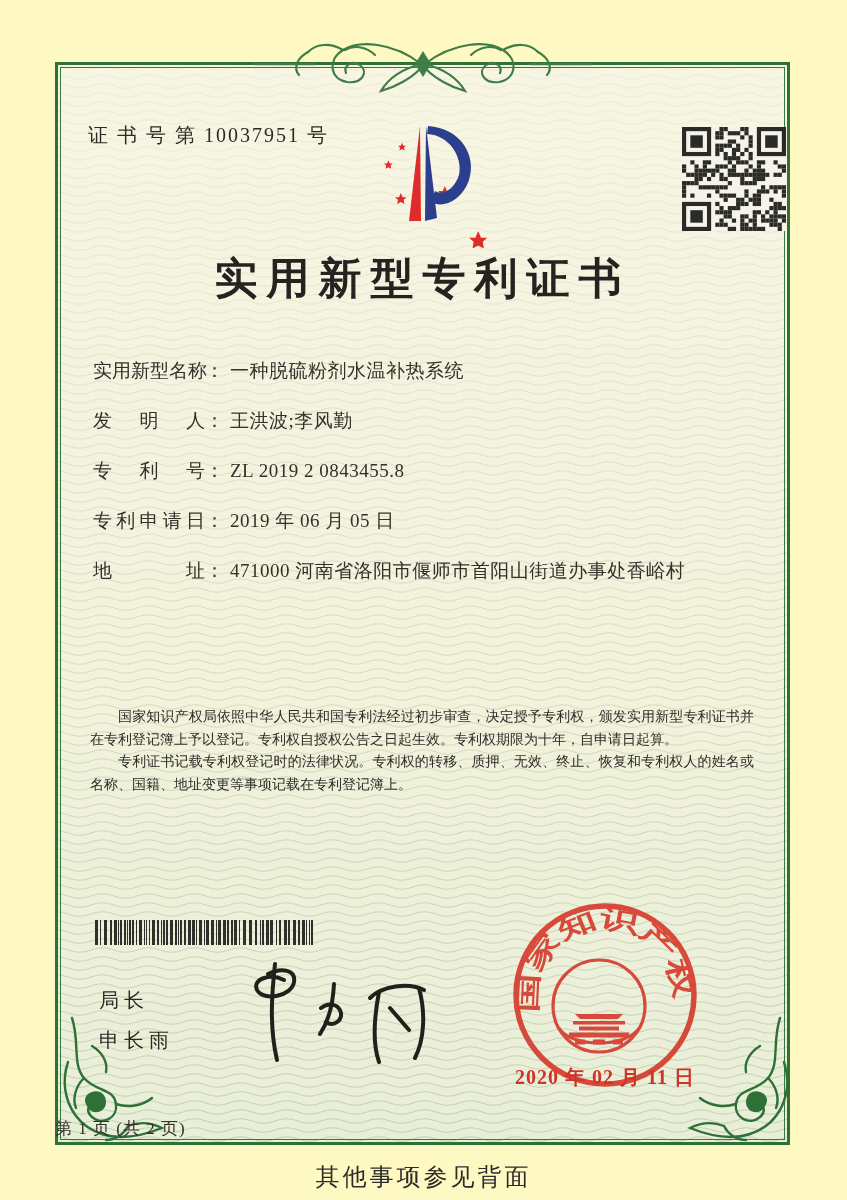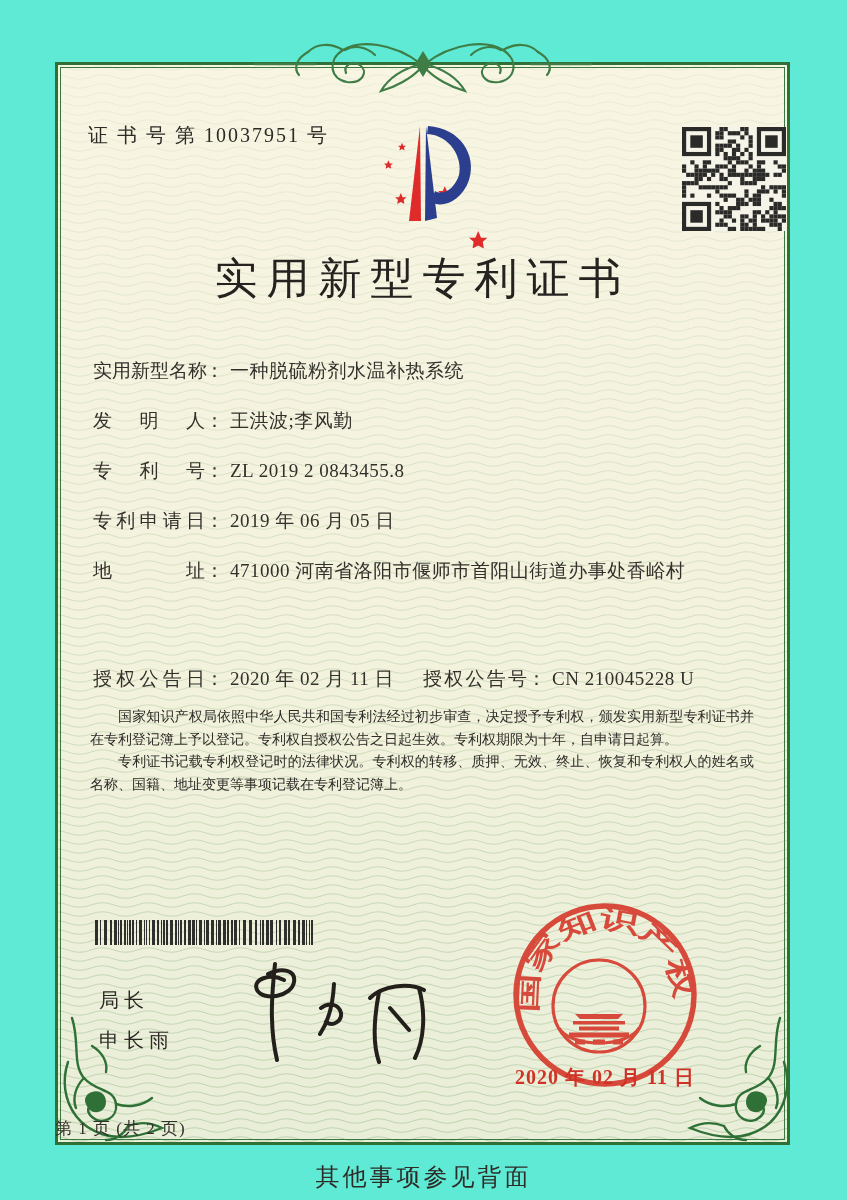--- a/index.html
+++ b/index.html
@@ -1,18 +1,18 @@
 <!DOCTYPE html>
 <html><head>
 <meta charset="utf-8">
 <style>
   * { margin:0; padding:0; box-sizing:border-box; }
   html,body { width:847px; }
   body { font-family:"Liberation Serif","DejaVu Serif",serif; color:#33302b; }
-  .page { position:relative; width:847px; height:1200px; background:#5eead4; overflow:hidden; }
+  .page { position:relative; width:847px; height:1200px; background:#fef9c3; overflow:hidden; }
 
   .inner-bg { position:absolute; left:57px; top:64px; width:731px; height:1079px;
               background:linear-gradient(180deg,#f8f5e3 0%, #f3f2dd 55%, #e9eed8 100%); }
   .waves { position:absolute; left:57px; top:64px; }
 
   .frame { position:absolute; left:55px; top:62px; width:735px; height:1083px;
            border:3px solid #2e7036; }
   .frame-inner { position:absolute; left:2px; top:2px; right:2px; bottom:2px;
                  border:1px solid #38773f; }
 
@@ -20,21 +20,21 @@
   .corner { position:absolute; }
   .corner-left  { left:58px;  top:1016px; }
   .corner-right { left:679px; top:1016px; }
 
   .cert-no { position:absolute; left:88px; top:122px; font-size:20px; letter-spacing:2px; color:#2d2a26; }
 
   .logo { position:absolute; left:338px; top:118px; }
   .qr   { position:absolute; left:682px; top:127px; }
 
   .title { position:absolute; left:55px; top:250px; width:735px; text-align:center;
-           font-size:43px; font-weight:normal; letter-spacing:9px; color:#252220; }
+           font-size:43px; font-weight:bold; letter-spacing:9px; color:#252220; }
 
   .fields { position:absolute; left:93px; top:358px; width:670px; }
   .f-row { height:50px; font-size:19px; white-space:nowrap; }
   .f-label { display:inline-block; width:112px; text-align:justify; text-align-last:justify; vertical-align:top; }
   .f-colon { display:inline-block; margin-right:6px; }
   .f-value { letter-spacing:0.5px; }
 
   .grant-row { position:absolute; left:93px; top:666px; width:670px; font-size:19px; white-space:nowrap; }
   .grant-right { position:absolute; left:330px; top:0; }
   .grant-right .f-label { width:104px; }
@@ -475,28 +475,20 @@
       <span class="f-label">专利号</span><span class="f-colon">：</span><span class="f-value">ZL 2019 2 0843455.8</span>
     </div>
     <div class="f-row">
       <span class="f-label">专利申请日</span><span class="f-colon">：</span><span class="f-value">2019 年 06 月 05 日</span>
     </div>
     <div class="f-row">
       <span class="f-label">地址</span><span class="f-colon">：</span><span class="f-value">471000 河南省洛阳市偃师市首阳山街道办事处香峪村</span>
     </div>
   </div>
 
-  <div class="grant-row">
-    <span>
-      <span class="f-label">授权公告日</span><span class="f-colon">：</span><span class="f-value">2020 年 02 月 11 日</span>
-    </span>
-    <span class="grant-right">
-      <span class="f-label">授权公告号</span><span class="f-colon">：</span><span class="f-value">CN 210045228 U</span>
-    </span>
-  </div>
 
   <div class="paras">
     <p>国家知识产权局依照中华人民共和国专利法经过初步审查，决定授予专利权，颁发实用新型专利证书并在专利登记簿上予以登记。专利权自授权公告之日起生效。专利权期限为十年，自申请日起算。</p>
     <p>专利证书记载专利权登记时的法律状况。专利权的转移、质押、无效、终止、恢复和专利权人的姓名或名称、国籍、地址变更等事项记载在专利登记簿上。</p>
   </div>
 
   <svg class="barcode" id="barcode" width="224" height="25" viewBox="0 0 224 25">
       <rect x="0" y="0" width="3" height="25" fill="#2f2f2c"></rect>
       <rect x="5" y="0" width="1" height="25" fill="#2f2f2c"></rect>
       <rect x="9" y="0" width="3" height="25" fill="#2f2f2c"></rect>

